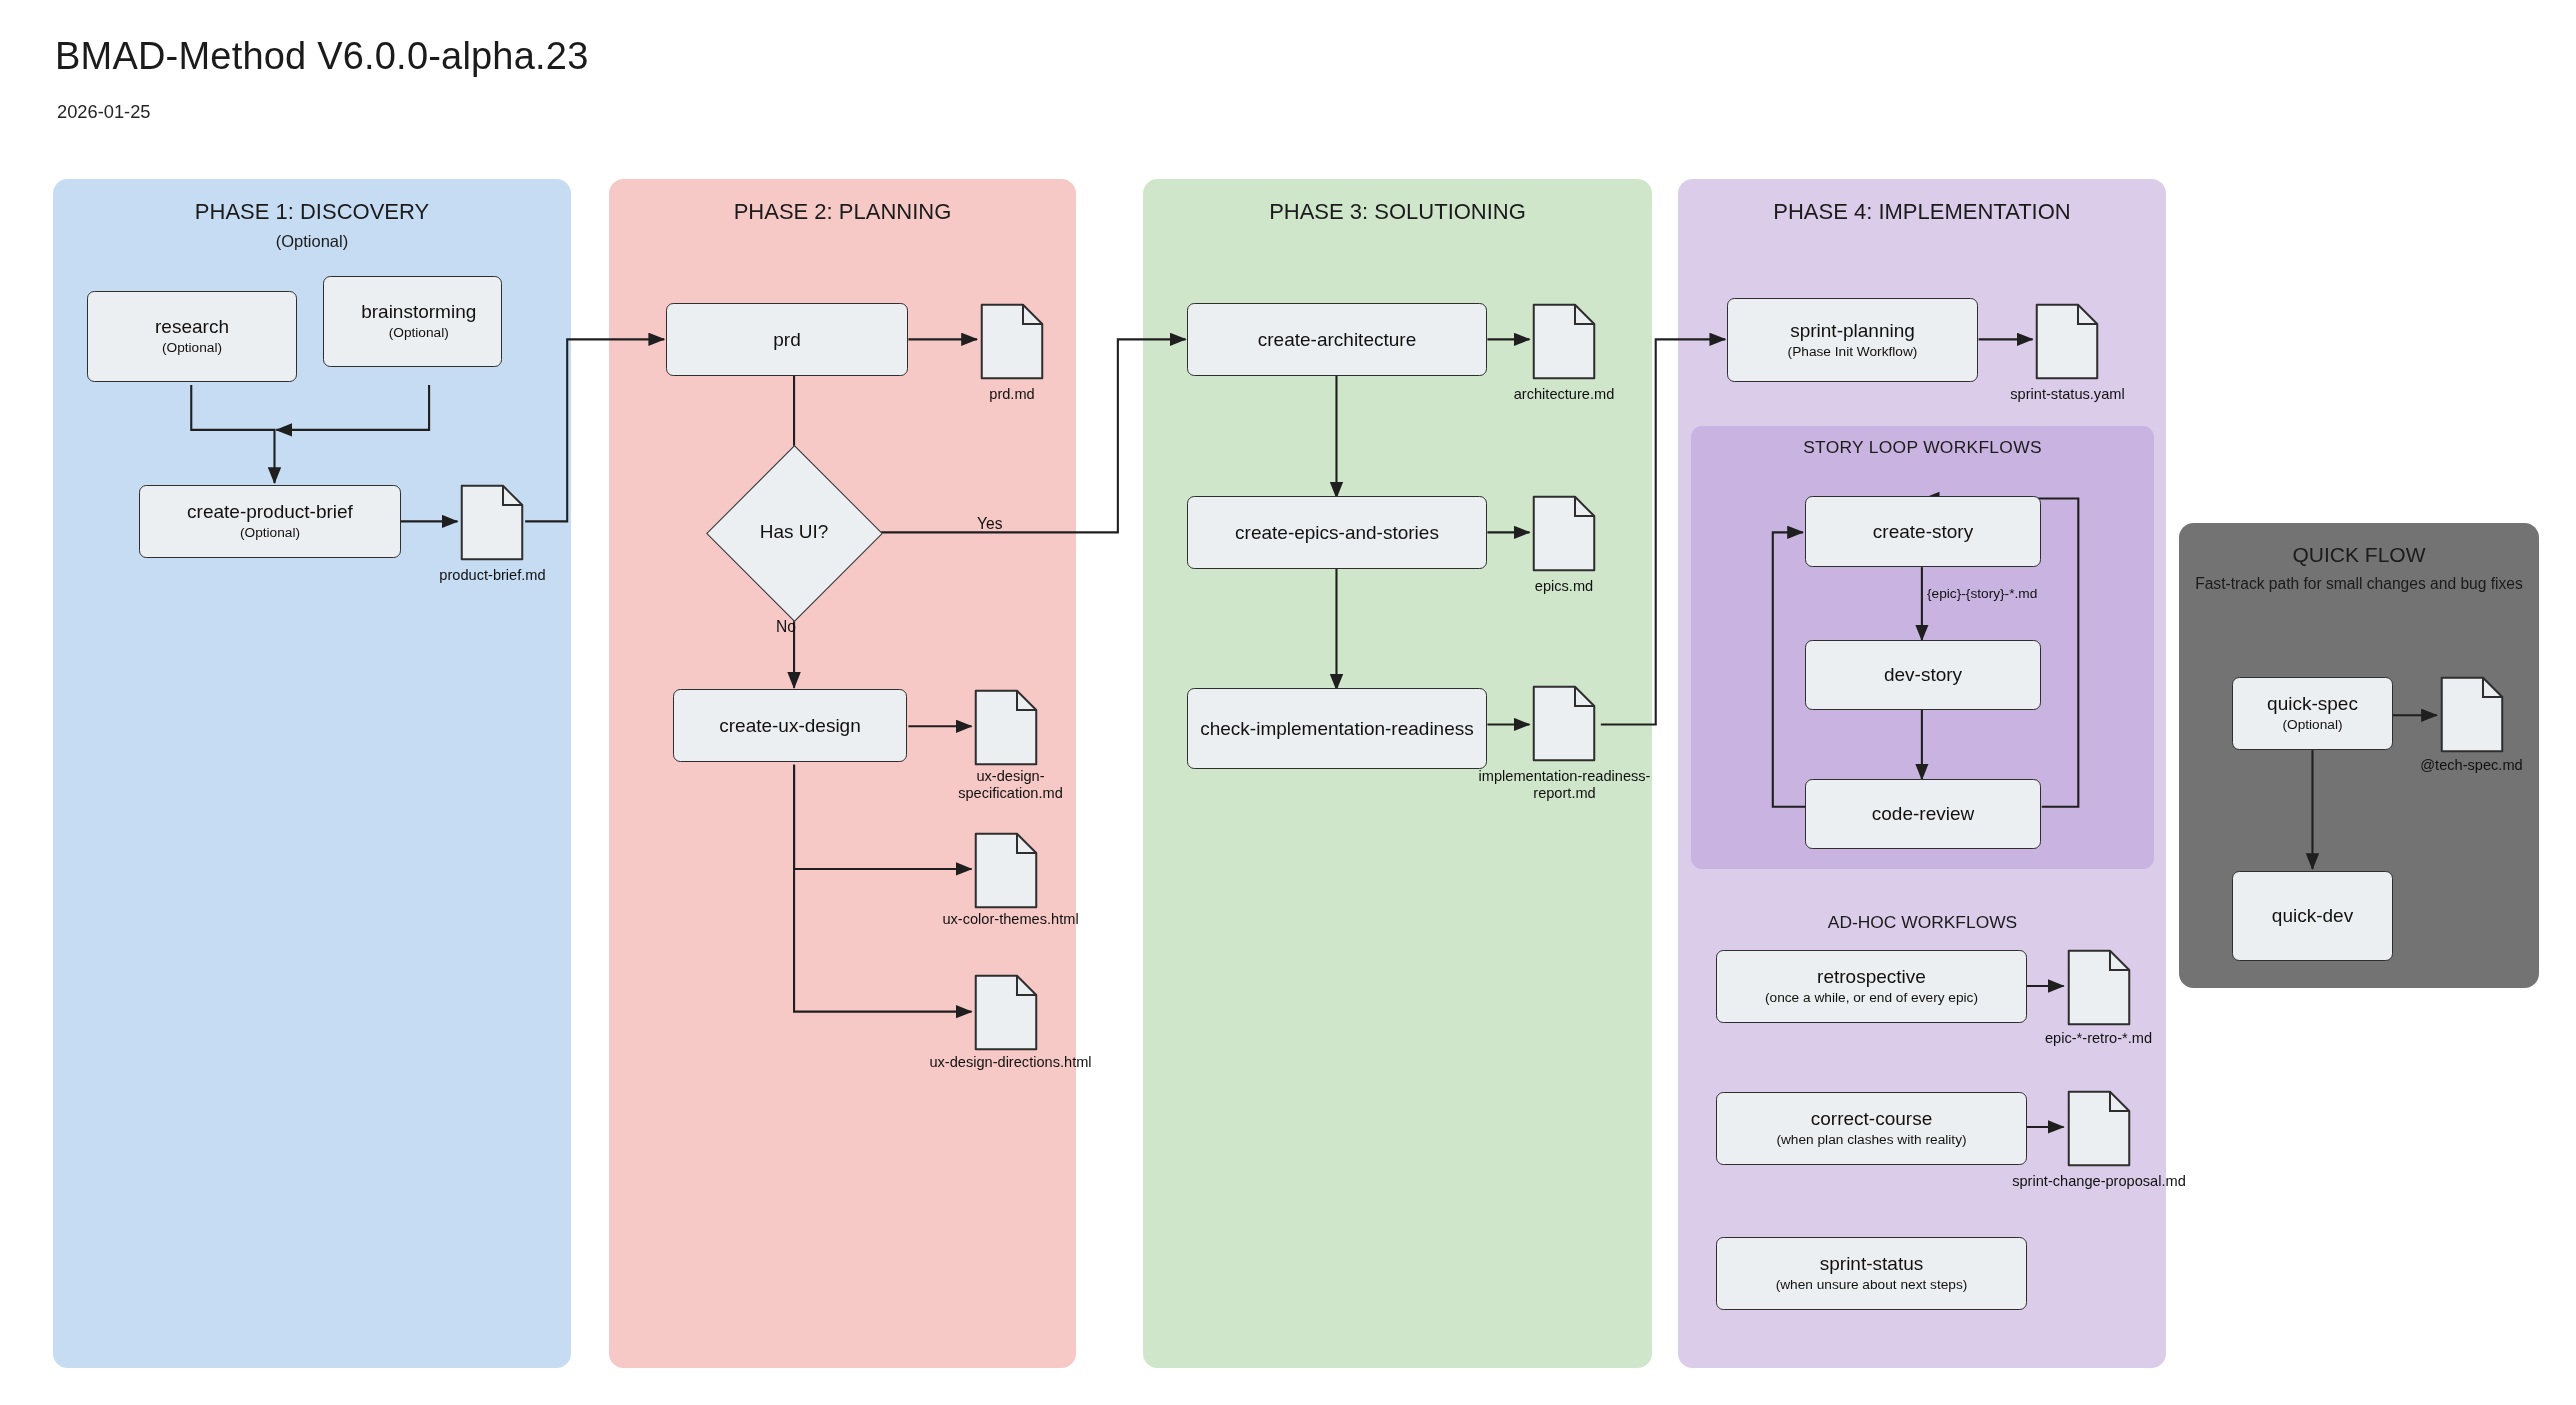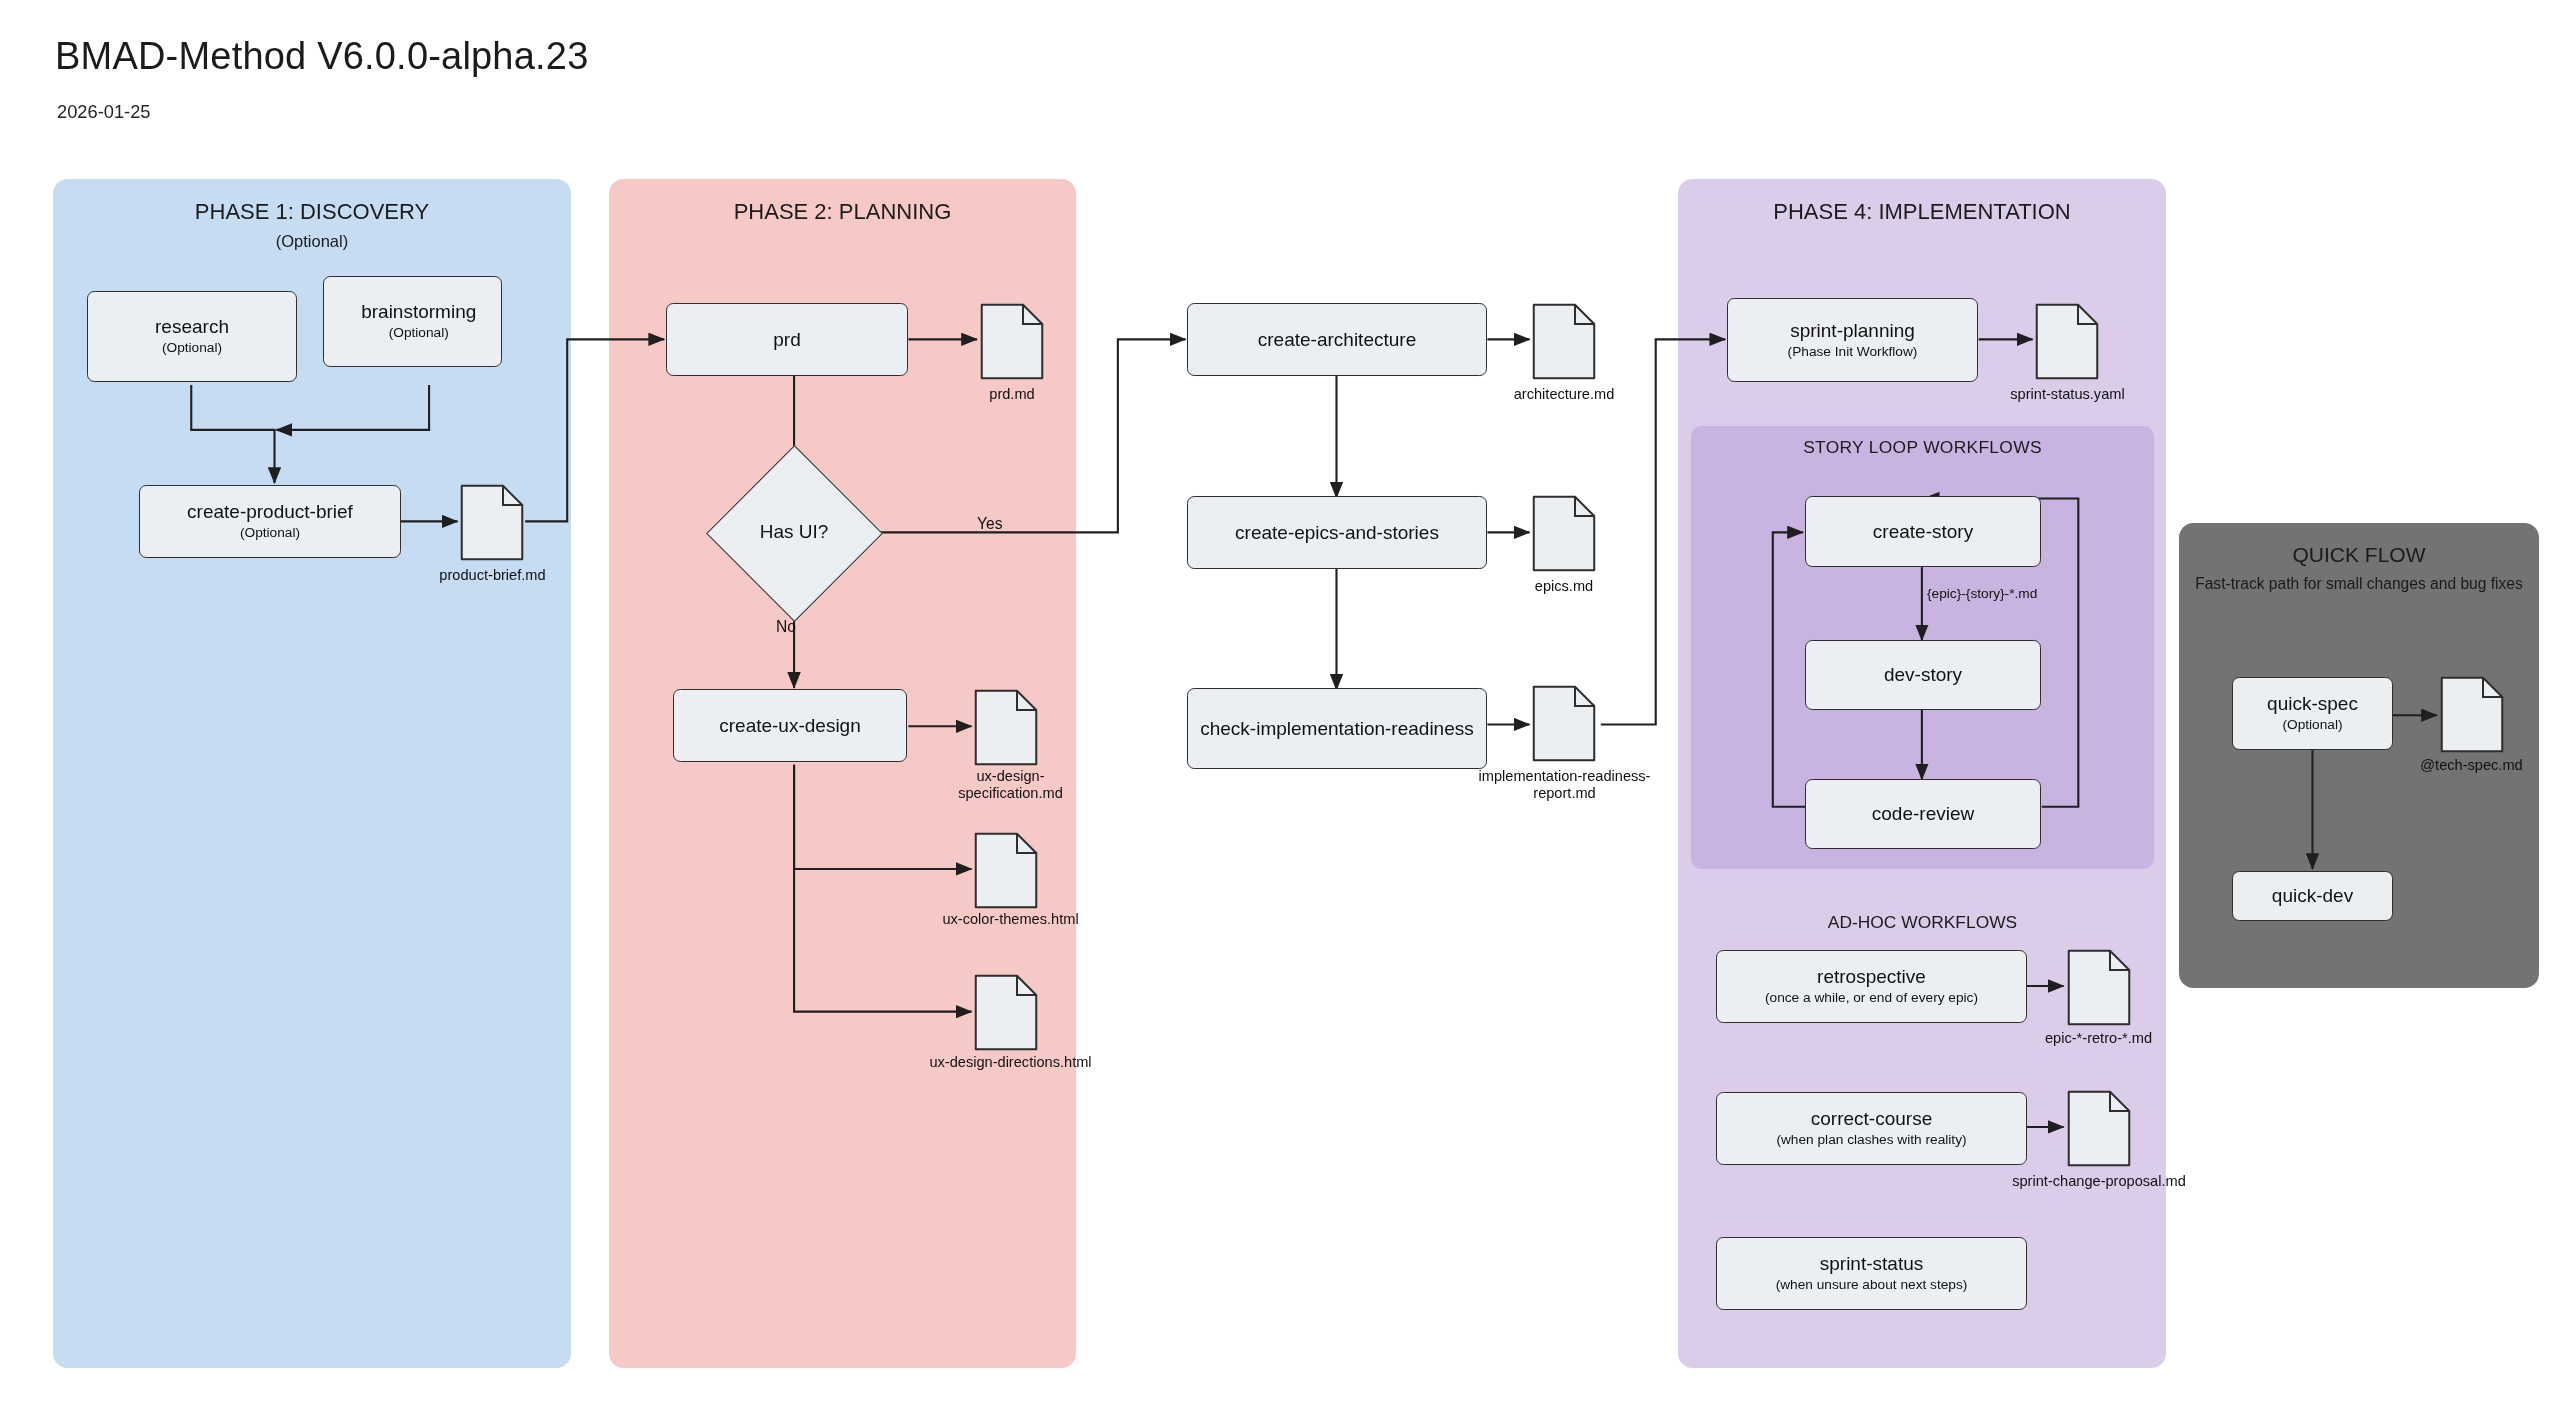--- a/index.html
+++ b/index.html
@@ -150,20 +150,23 @@
 
   <div class="phase" style="left:53px; top:179px; width:518px; height:1189px; background:#c5dcf3;">
     <div class="phase-title">PHASE 1: DISCOVERY</div>
     <div class="phase-sub">(Optional)</div>
   </div>
 
   <div class="phase" style="left:609px; top:179px; width:467px; height:1189px; background:#f6c9c6;">
     <div class="phase-title">PHASE 2: PLANNING</div>
   </div>
 
+  <div class="phase" style="left:1143px; top:179px; width:509px; height:1189px; background:#cfe6cb;">
+    <div class="phase-title">PHASE 3: SOLUTIONING</div>
+  </div>
 
   <div class="phase" style="left:1678px; top:179px; width:488px; height:1189px; background:#dbcdea;">
     <div class="phase-title">PHASE 4: IMPLEMENTATION</div>
   </div>
 
   <div class="phase" style="left:2179px; top:523px; width:360px; height:465px; background:#737373;">
     <div class="quick-title">QUICK FLOW</div>
     <div class="quick-sub">Fast-track path for small changes and bug fixes</div>
   </div>
 
@@ -391,18 +394,18 @@
     <span class="sub">(Optional)</span>
   </div>
   <div class="doc" style="left:2439px; top:675px;">
     <svg width="66" height="79" viewBox="0 0 72 86">
         <path d="M3,3 H48 L69,24 V83 H3 Z" fill="#eceff1" stroke="#2e2e2e" stroke-width="2.2" stroke-linejoin="round"></path>
         <path d="M48,3 V24 H69" fill="none" stroke="#2e2e2e" stroke-width="2.2"></path>
       </svg>
   </div>
   <div class="doc-label" style="left:2402px; top:757px; width:139px;">@tech-spec.md</div>
 
-  <div class="node" style="left:2232px; top:871px; width:161px; height:50px;">
+  <div class="node" style="left:2232px; top:871px; width:161px; height:90px;">
     <span class="main">quick-dev</span>
   </div>
 
 </div>
 
 
 </body></html>

